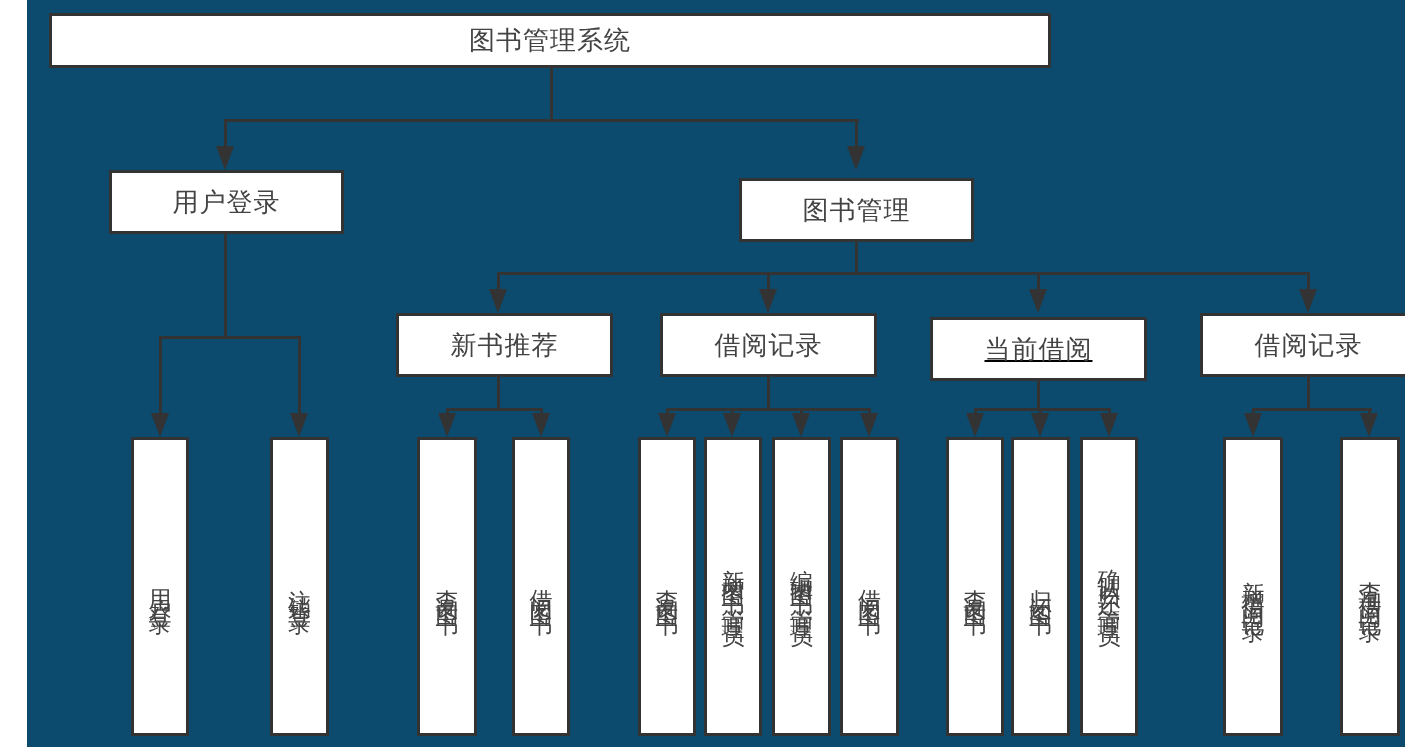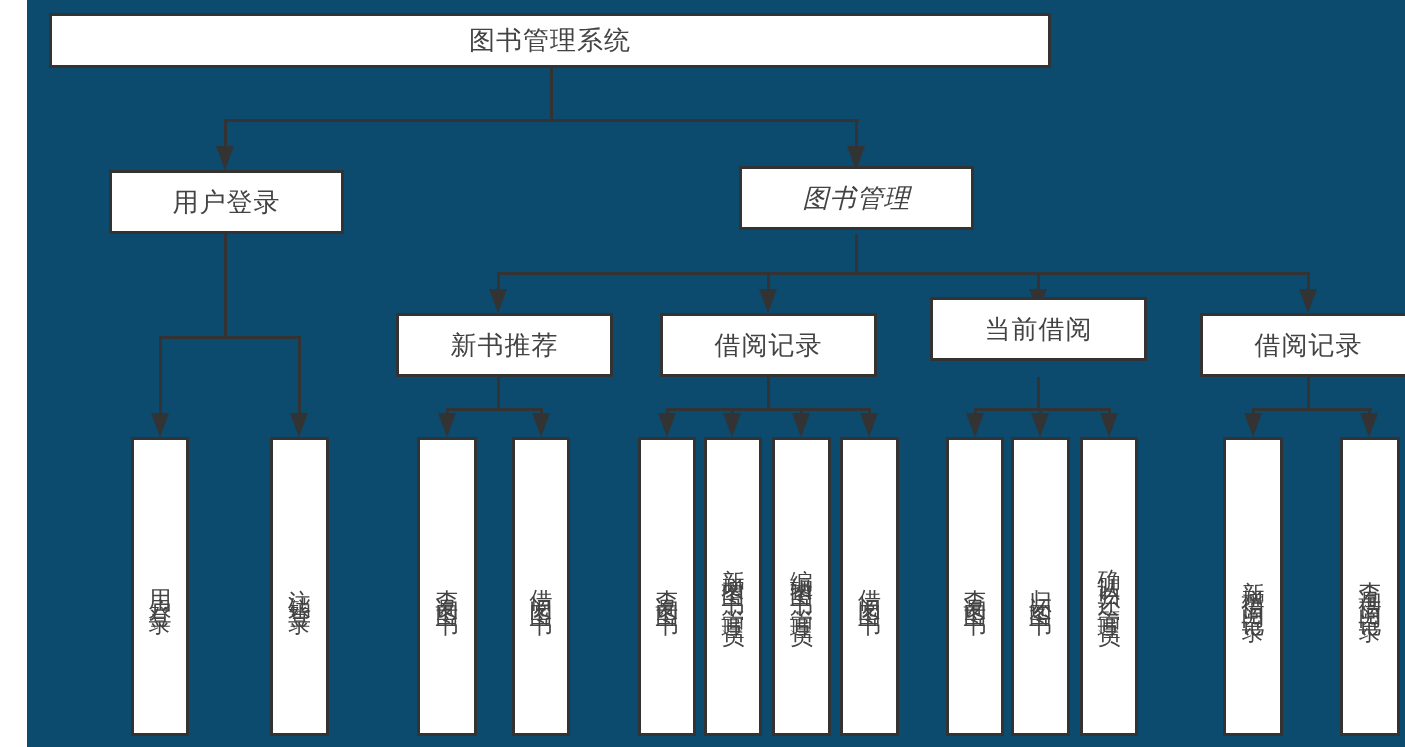--- a/index.html
+++ b/index.html
@@ -84,21 +84,21 @@
   </div>
 
   <div class="vline" style="left:523px;top:68px;height:51px;"></div>
   <div class="hline" style="left:197px;top:119px;width:635px;"></div>
   <div class="drop" style="left:197px;top:119px;height:27px;"></div>
   <div class="drop" style="left:828px;top:119px;height:27px;"></div>
 
   <div class="box" style="left:82px;top:170px;width:235px;height:64px;">
     <span>用户登录</span>
   </div>
-  <div class="box" style="left:712px;top:166px;width:235px;height:64px;font-style:italic;">
+  <div class="box" style="left:712px;top:178px;width:235px;height:64px;">
     <span>图书管理</span>
   </div>
 
   <div class="vline" style="left:197px;top:234px;height:102px;"></div>
   <div class="hline" style="left:132px;top:336px;width:142px;"></div>
   <div class="drop" style="left:132px;top:336px;height:77px;"></div>
   <div class="drop" style="left:271px;top:336px;height:77px;"></div>
 
   <div class="vline" style="left:828px;top:234px;height:38px;"></div>
   <div class="hline" style="left:470px;top:272px;width:813px;"></div>
@@ -106,21 +106,21 @@
   <div class="drop" style="left:740px;top:272px;height:17px;"></div>
   <div class="drop" style="left:1010px;top:272px;height:17px;"></div>
   <div class="drop" style="left:1280px;top:272px;height:17px;"></div>
 
   <div class="box" style="left:369px;top:313px;width:217px;height:64px;">
     <span>新书推荐</span>
   </div>
   <div class="box" style="left:633px;top:313px;width:217px;height:64px;">
     <span>借阅记录</span>
   </div>
-  <div class="box" style="left:903px;top:297px;width:217px;height:64px;">
+  <div class="box" style="left:903px;top:317px;width:217px;height:64px;text-decoration:underline;">
     <span>当前借阅</span>
   </div>
   <div class="box" style="left:1173px;top:313px;width:217px;height:64px;">
     <span>借阅记录</span>
   </div>
 
   <div class="vline" style="left:470px;top:377px;height:31px;"></div>
   <div class="hline" style="left:419px;top:408px;width:97px;"></div>
   <div class="drop" style="left:419px;top:408px;height:5px;"></div>
   <div class="drop" style="left:513px;top:408px;height:5px;"></div>

